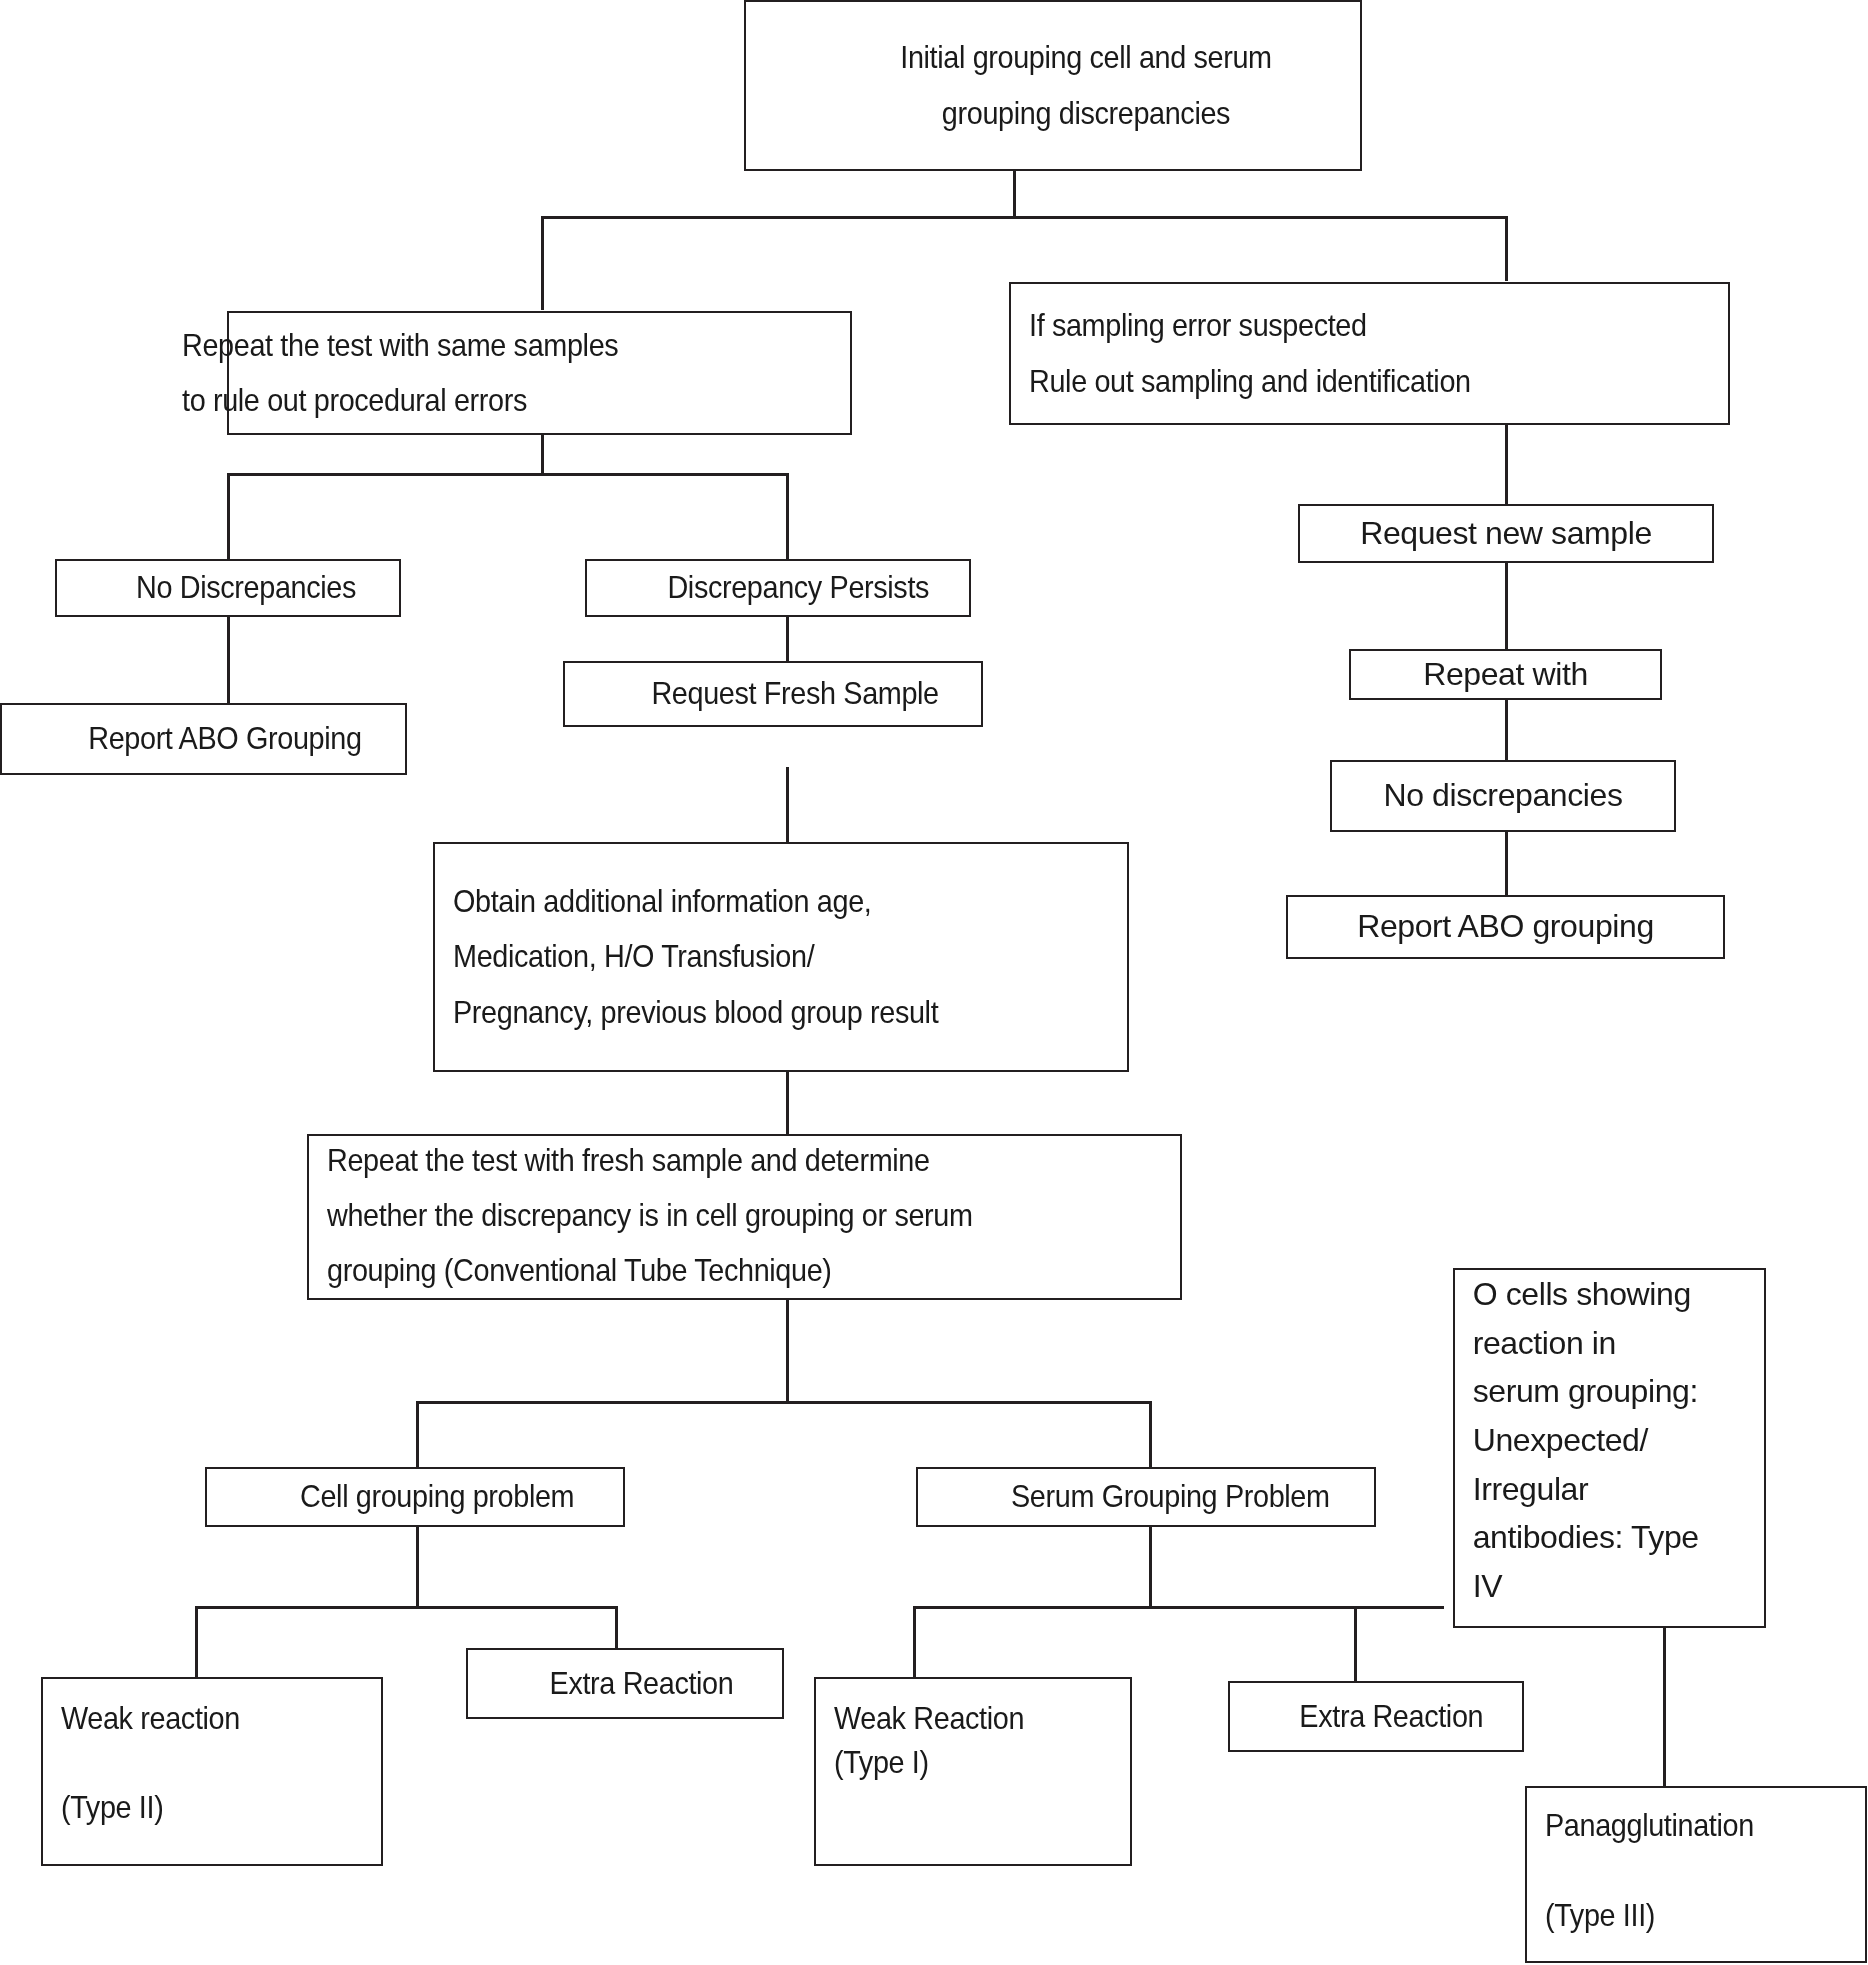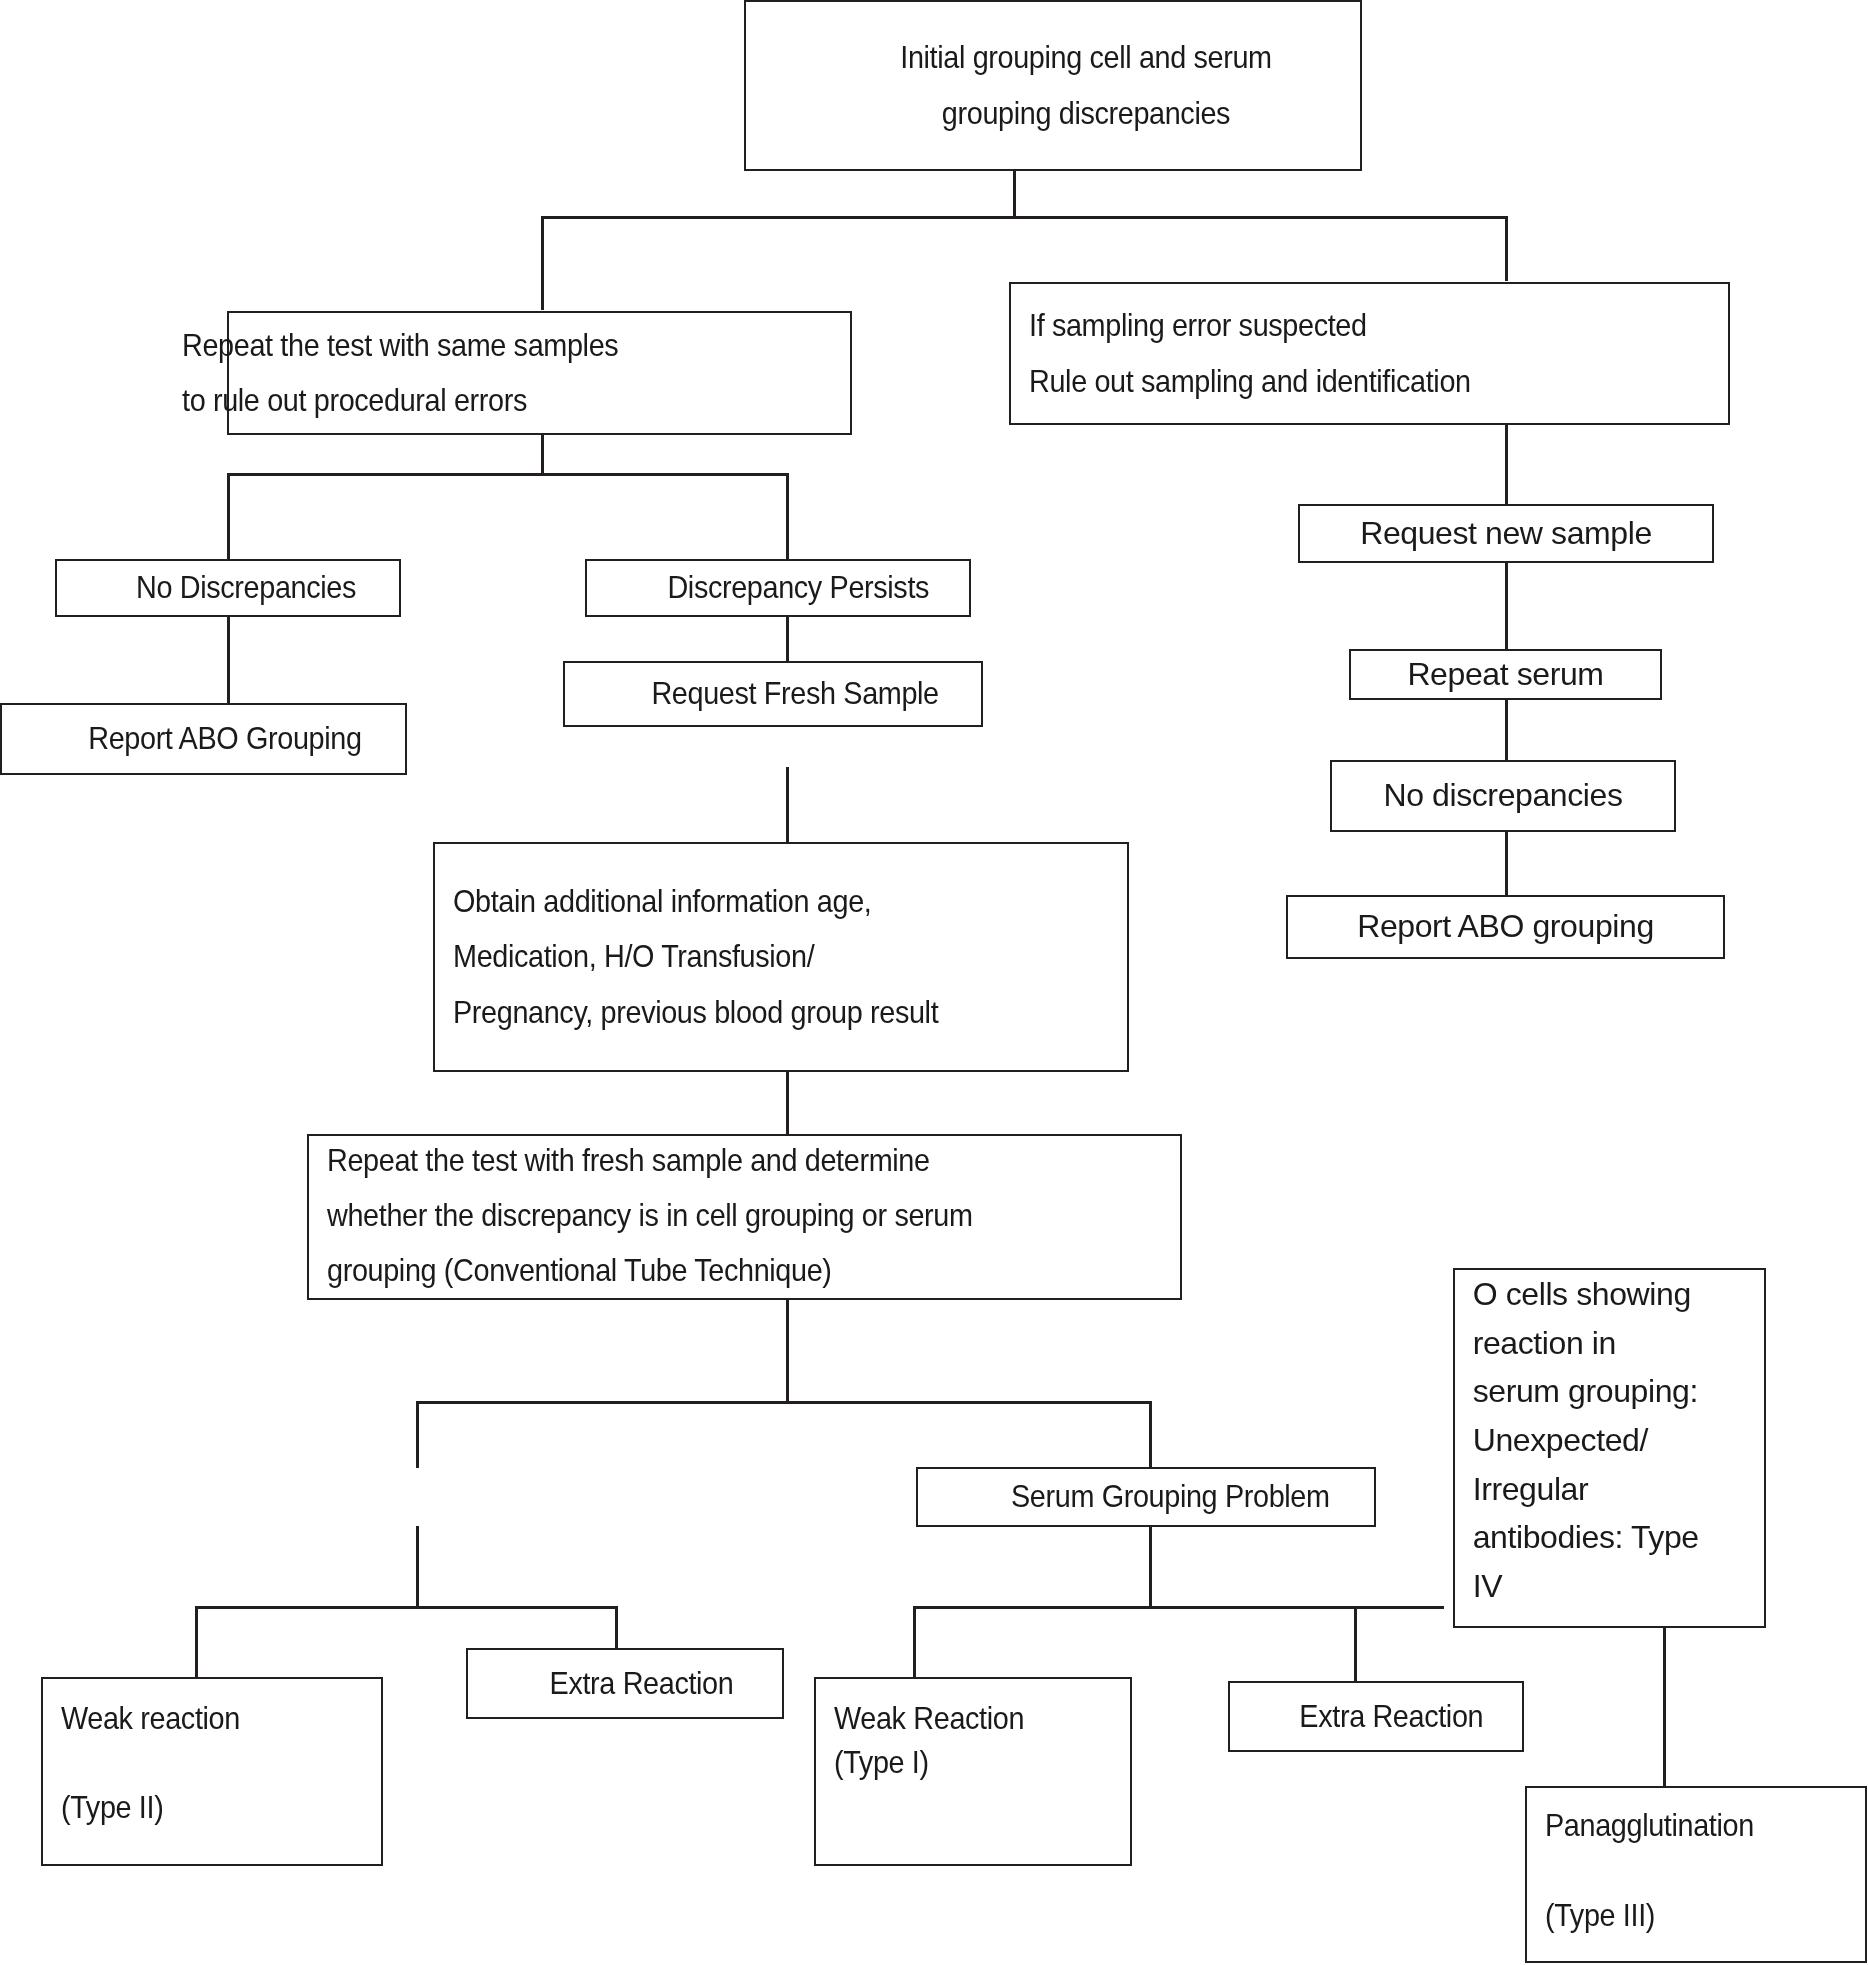--- a/index.html
+++ b/index.html
@@ -133,21 +133,21 @@
 
   <div class="node cond ctr pad-c" style="left:563px; top:661px; width:420px; height:66px;">
     <span class="txt">Request Fresh Sample</span>
   </div>
 
   <div class="node ctr pad-c" style="left:1298px; top:504px; width:416px; height:59px;">
     <span class="txt">Request new sample</span>
   </div>
 
   <div class="node ctr pad-c" style="left:1349px; top:649px; width:313px; height:51px;">
-    <span class="txt">Repeat serum</span>
+    <span class="txt">Repeat with</span>
   </div>
 
   <div class="node ctr pad-c" style="left:1330px; top:760px; width:346px; height:72px;">
     <span class="txt">No discrepancies</span>
   </div>
 
   <div class="node ctr pad-c" style="left:1286px; top:895px; width:439px; height:64px;">
     <span class="txt">Report ABO grouping</span>
   </div>
 
@@ -156,20 +156,23 @@
 Medication, H/O Transfusion/
 Pregnancy, previous blood group result</span>
   </div>
 
   <div class="node cond lft pad-l" style="left:307px; top:1134px; width:875px; height:166px;justify-content:flex-end;">
     <span class="txt">Repeat the test with fresh sample and determine
 whether the discrepancy is in cell grouping or serum
 grouping (Conventional Tube Technique)</span>
   </div>
 
+  <div class="node cond ctr pad-c" style="left:205px; top:1467px; width:420px; height:60px;">
+    <span class="txt">Cell grouping problem</span>
+  </div>
 
   <div class="node cond ctr pad-c" style="left:916px; top:1467px; width:460px; height:60px;">
     <span class="txt">Serum Grouping Problem</span>
   </div>
 
   <div class="node lft pad-l" style="left:1453px; top:1268px; width:313px; height:360px; justify-content:flex-start; ">
     <span class="txt" style="line-height:1.52;">O cells showing
 reaction in
 serum grouping:
 Unexpected/

